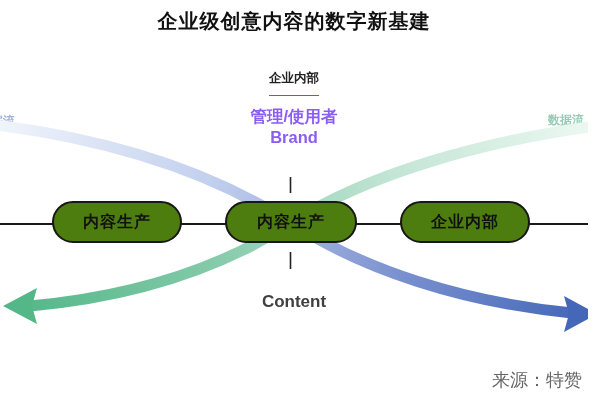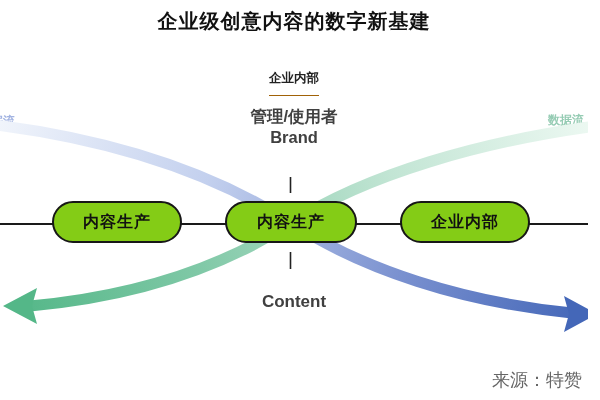--- a/index.html
+++ b/index.html
@@ -11,27 +11,27 @@
   .page-title{
     left:0;right:0;top:8px;text-align:center;
     font-size:20px;font-weight:bold;letter-spacing:1px;color:#111;
   }
   .inner-label{
     left:0;right:0;top:70px;text-align:center;font-size:12.5px;font-weight:600;color:#222;
   }
   .inner-label span{border-bottom:1px solid #a16207;padding-bottom:10px;}
   .manager-block{
     left:0;right:0;top:106px;text-align:center;line-height:21px;
-    font-size:16.5px;font-weight:bold;color:#404040;
+    font-size:16.5px;font-weight:bold;color:#8b5cf6;
   }
   .flow-label{font-size:12px;font-weight:600;}
   .flow-label.left{left:-21px;top:113px;color:#a3b4e2;}
   .flow-label.right{right:4px;top:112px;color:#96ccb4;}
   .pill{
-    top:201px;height:42px;box-sizing:border-box;background:#84cc16;
+    top:201px;height:42px;box-sizing:border-box;background:#4d7c0f;
     border:2.5px solid #171717;border-radius:22px;z-index:3;
     display:flex;align-items:center;justify-content:center;
     font-size:16px;font-weight:bold;color:#111;letter-spacing:1px;
   }
   .pill.p1{left:52px;width:130px;}
   .pill.p2{left:225px;width:132px;}
   .pill.p3{left:400px;width:130px;}
   .content-block{
     left:0;right:0;top:291px;text-align:center;line-height:22px;
     font-size:17px;font-weight:bold;color:#404040;

